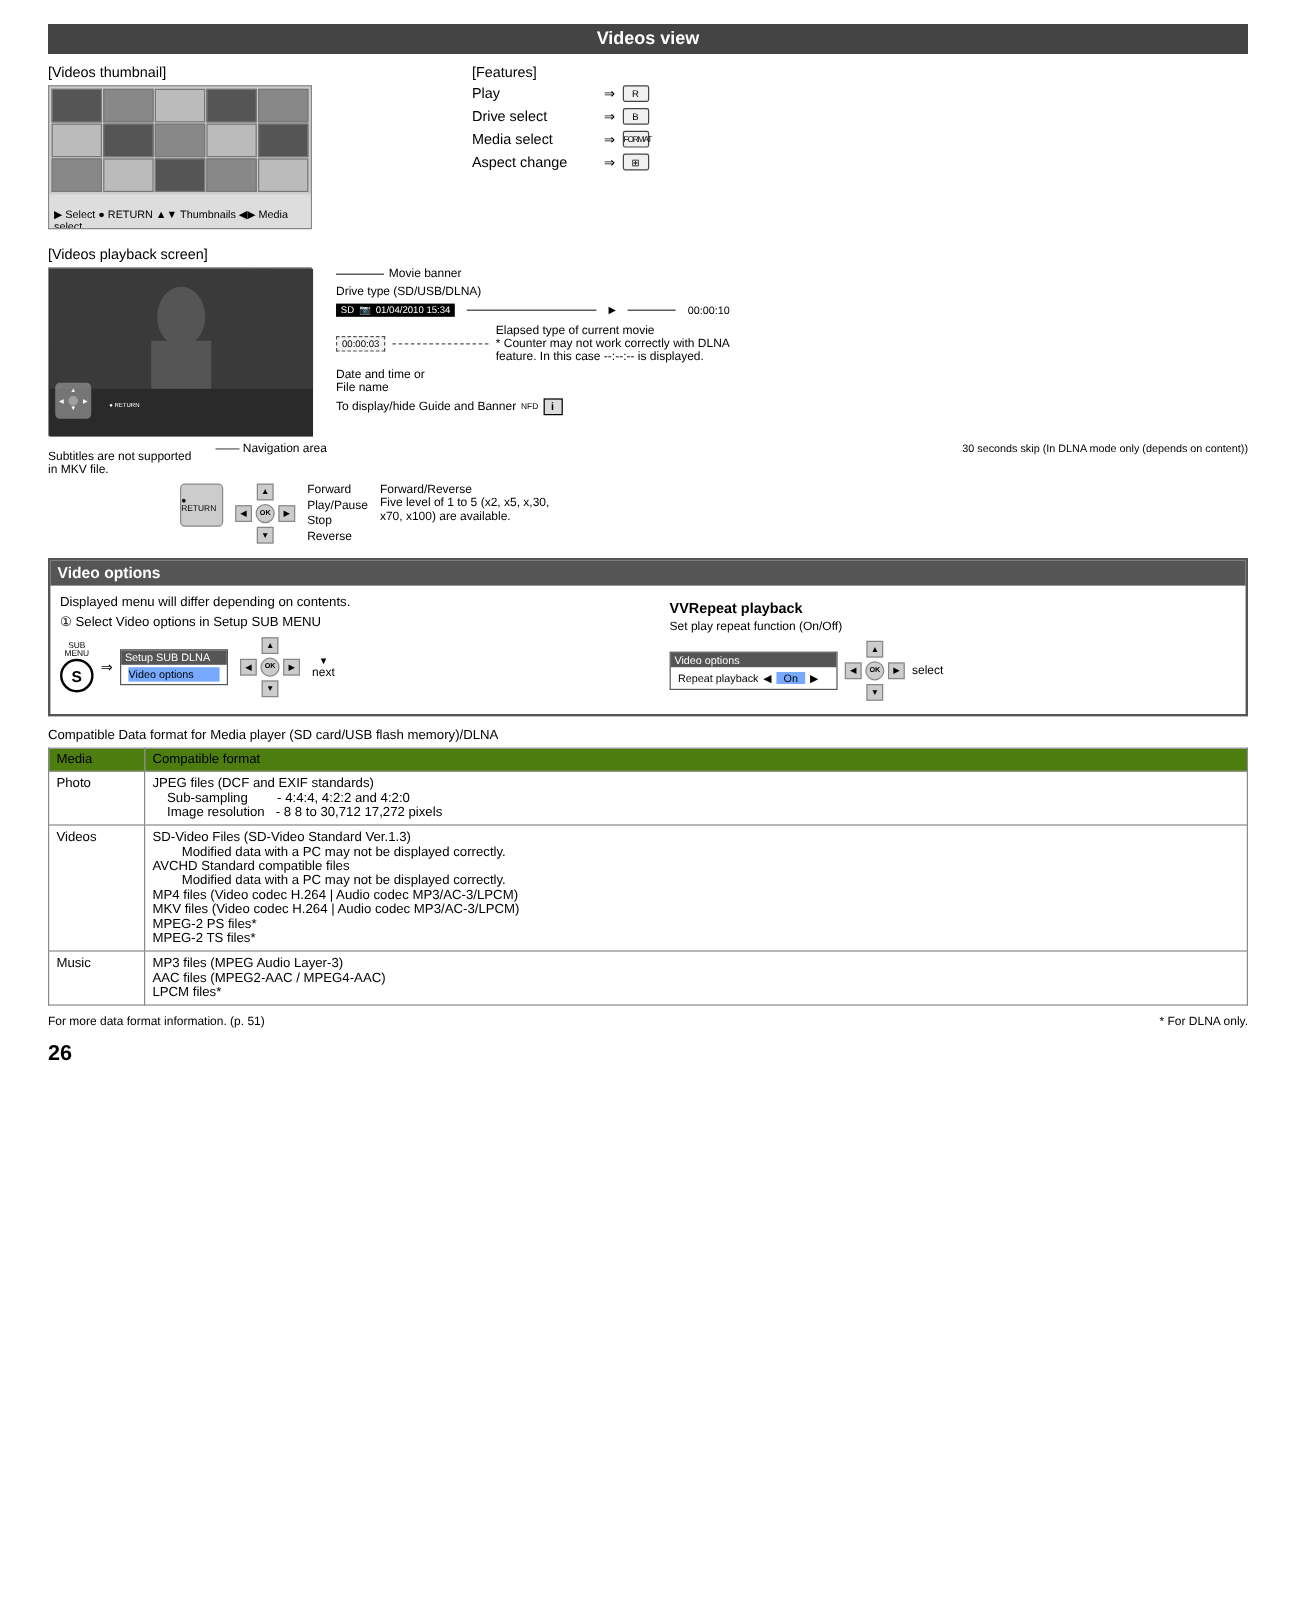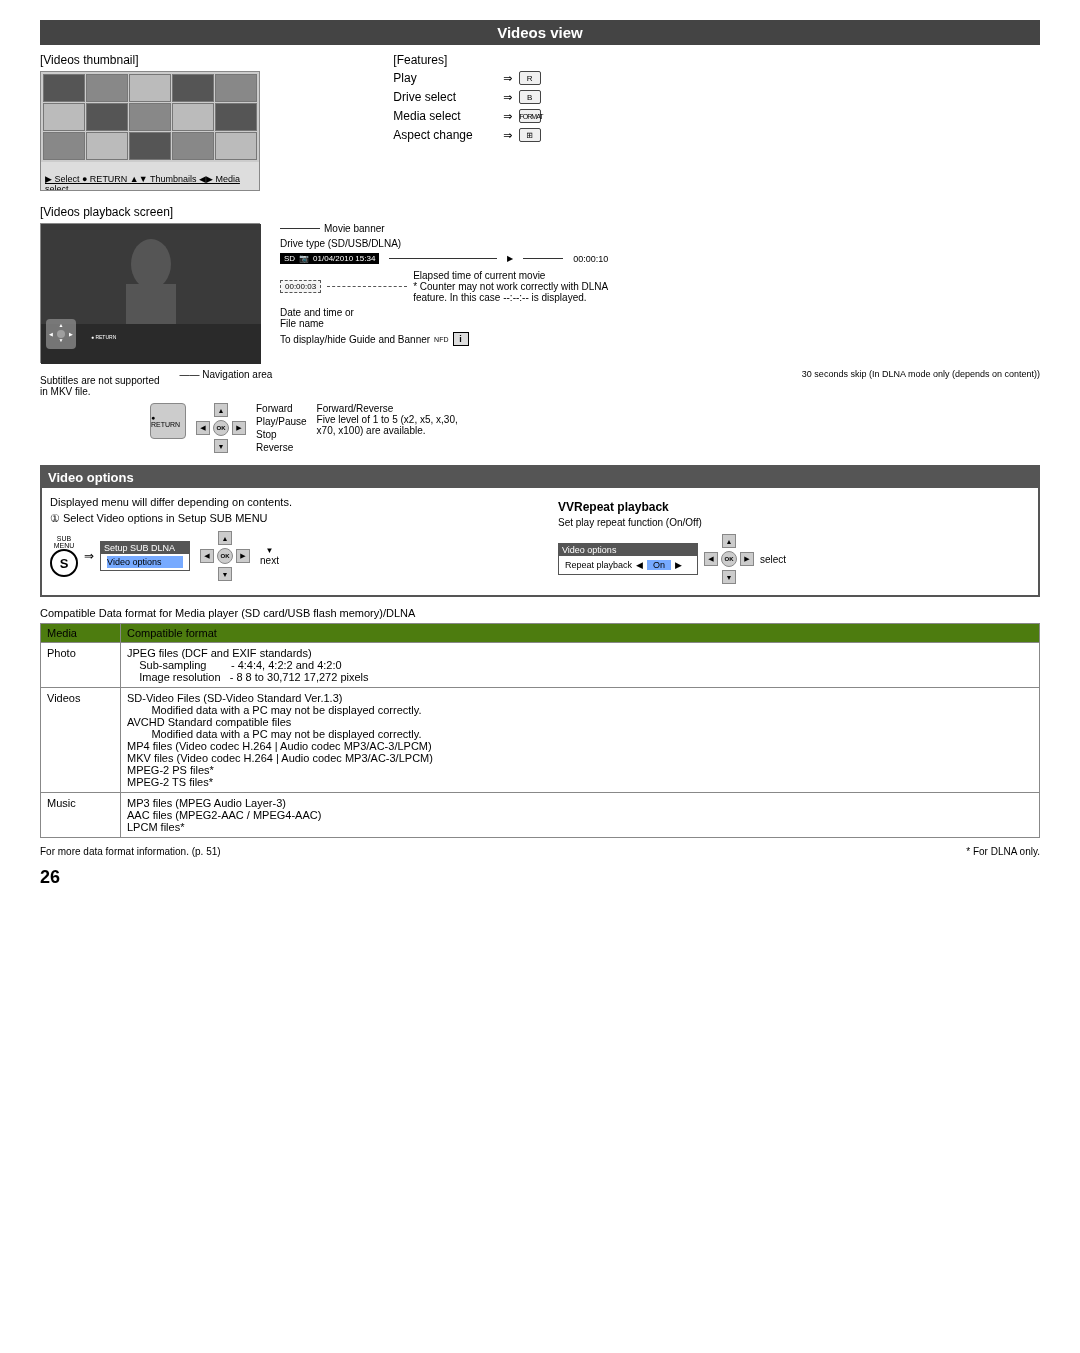--- a/index.html
+++ b/index.html
@@ -64,21 +64,20 @@
     .thumb-cell.light { background: #bbb; }
     .thumb-cell.medium { background: #888; }
     .thumb-bottom-bar {
       background: #ddd;
       height: 44px;
       display: flex;
       align-items: center;
       padding: 16px 4px;
       font-size: 9px;
       gap: 4px;
-      text-decoration: underline;
     }
     .features-section {
       flex: 2;
     }
     .features-section .section-label {
       font-size: 12px;
       margin-bottom: 4px;
     }
     .features-list {
       list-style: none;
@@ -508,21 +507,21 @@
             <span style="flex:1; border-top: 1px solid #333; display:inline-block;"></span>
             <span style="font-size:8px;">▶</span>
             <span style="width:40px;border-top:1px solid #333;display:inline-block;"></span>
             <span style="font-size:9px;">00:00:10</span>
           </div>
 
           <div style="display:flex; align-items:center; gap:6px; margin-bottom:4px;">
             <span class="elapsed-box">00:00:03</span>
             <span class="dashed-arrow-line"></span>
             <div>
-              <div>Elapsed time of current movie</div>
+              <div>Elapsed type of current movie</div>
               <div>* Counter may not work correctly with DLNA</div>
               <div>feature. In this case --:--:-- is displayed.</div>
             </div>
           </div>
 
           <div style="display:flex; gap:6px; margin-bottom:3px;">
             <div>
               <div>Date and time or</div>
               <div>File name</div>
             </div>

